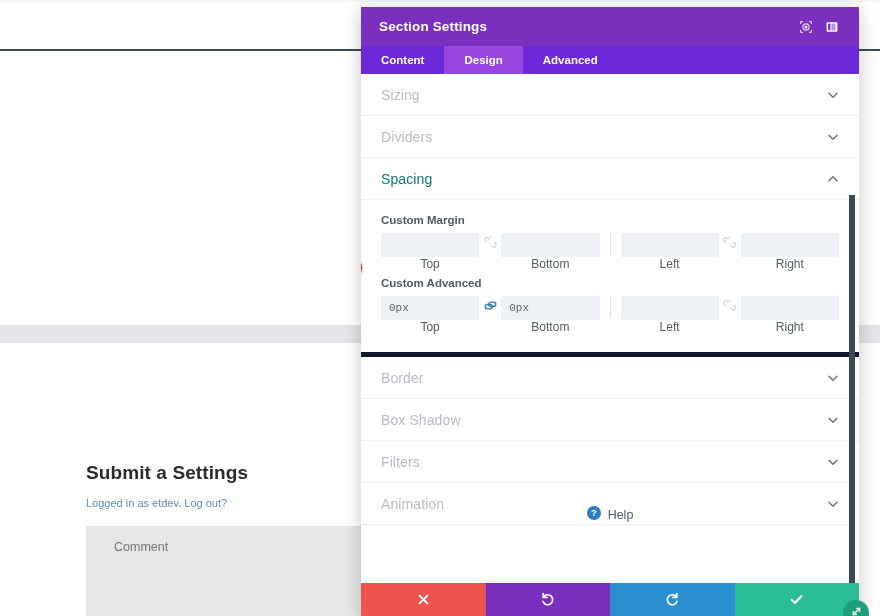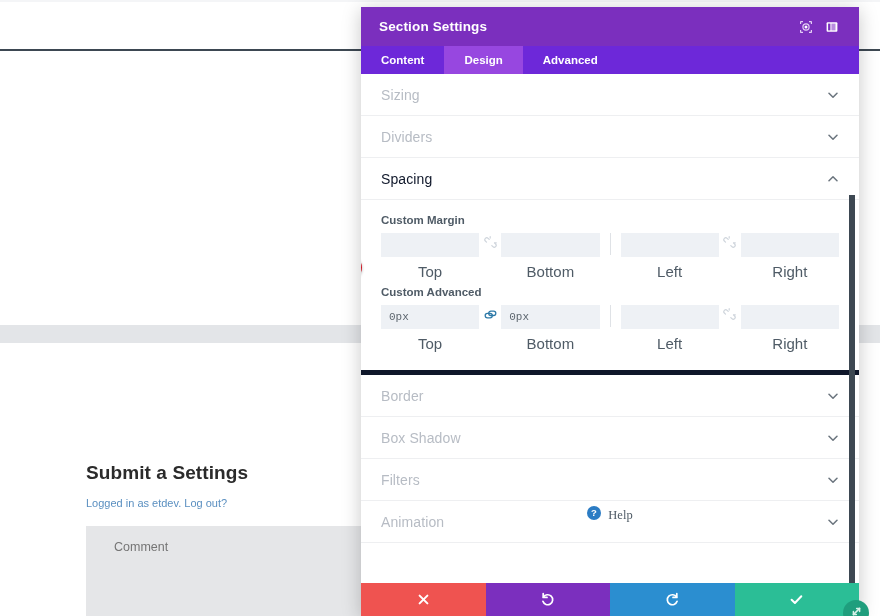--- a/index.html
+++ b/index.html
@@ -137,21 +137,21 @@
     padding: 0 20px;
     cursor: pointer;
     box-sizing: border-box;
   }
   .toggle-row .toggle-label {
     flex: 1;
     font-size: 14px;
     color: #b7bcc4;
     letter-spacing: .1px;
   }
-  .toggle-row.open .toggle-label { color: #0f172a; }
+  .toggle-row.open .toggle-label { color: #0f766e; }
   .chev {
     width: 12px; height: 12px;
     color: #4f5b66;
     display: block;
   }
   .toggle-row .chev { opacity: .85; }
 
   
   #spacing-group {
     border-bottom: 5px solid #0f172a;
@@ -194,23 +194,22 @@
     border: none;
     outline: none;
     box-sizing: border-box;
     padding: 12px 8px;
     font-family: Liberation Mono, monospace;
     font-size: 11px;
     color: #5d666f;
   }
   .inp::placeholder { color: #b9c0c8; }
   .sub-label {
-    font-size: 15px;
+    font-size: 12px;
     color: #4f5b66;
-    margin-top: 6px;
     text-align: center;
   }
   .link-toggle {
     width: 22px;
     flex: none;
     display: flex;
     align-items: flex-start;
     justify-content: center;
     padding-top: 3px;
     cursor: pointer;
@@ -243,21 +242,20 @@
     height: 44px;
     display: flex;
     align-items: center;
     justify-content: center;
     gap: 7px;
     cursor: pointer;
   }
   #help-text {
     font-size: 12.5px;
     color: #4f5b66;
-    font-family: Liberation Serif, serif;
   }
 
   
   #modal-footer {
     height: 33px;
     display: flex;
     flex: none;
     position: relative;
   }
   .foot-btn {

